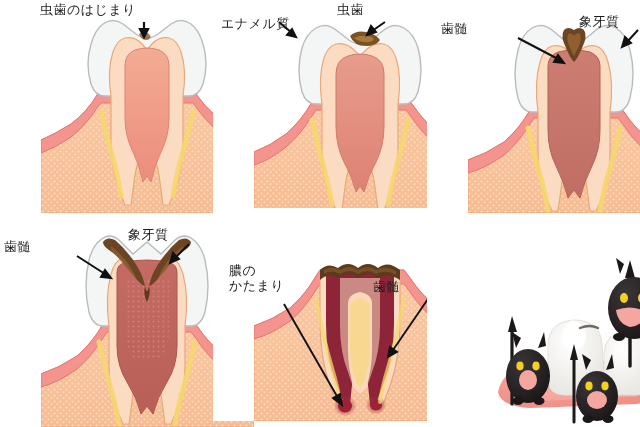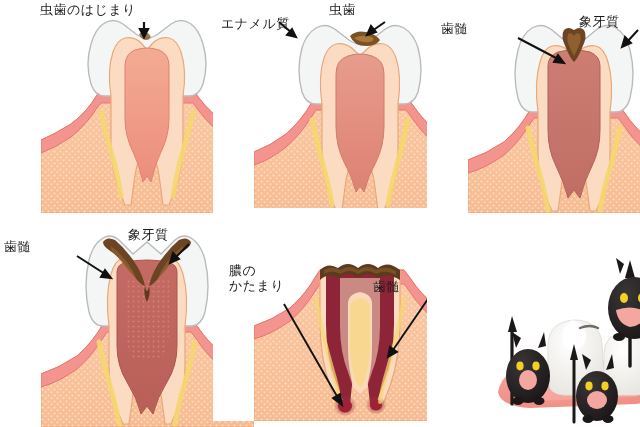--- a/index.html
+++ b/index.html
@@ -113,21 +113,21 @@
           <line x1="25" y1="22" x2="38" y2="33"></line>
           <path d="M42 37 L33 35 L38 29 Z"></path>
         </g>
         <g>
           <line x1="131" y1="22" x2="118" y2="31"></line>
           <path d="M113 35 L117 26 L122 32 Z"></path>
         </g>
       </g>
     </svg>
     <span class="lbl" style="left:8px;top:17px">エナメル質</span>
-    <span class="lbl" style="left:116px;top:3px">虫歯</span>
+    <span class="lbl" style="left:124px;top:3px">虫歯</span>
   </div>
 
   <div class="panel p2">
     <svg viewBox="0 0 213 213" xmlns="http://www.w3.org/2000/svg">
       <defs>
         <linearGradient id="pulpg3" x1="0" y1="0" x2="0" y2="1">
           <stop offset="0" stop-color="#cd7d72"></stop>
             <stop offset="1" stop-color="#c06e64"></stop>
         </linearGradient>
         <linearGradient id="boneg3" x1="0" y1="0" x2="0" y2="1">

